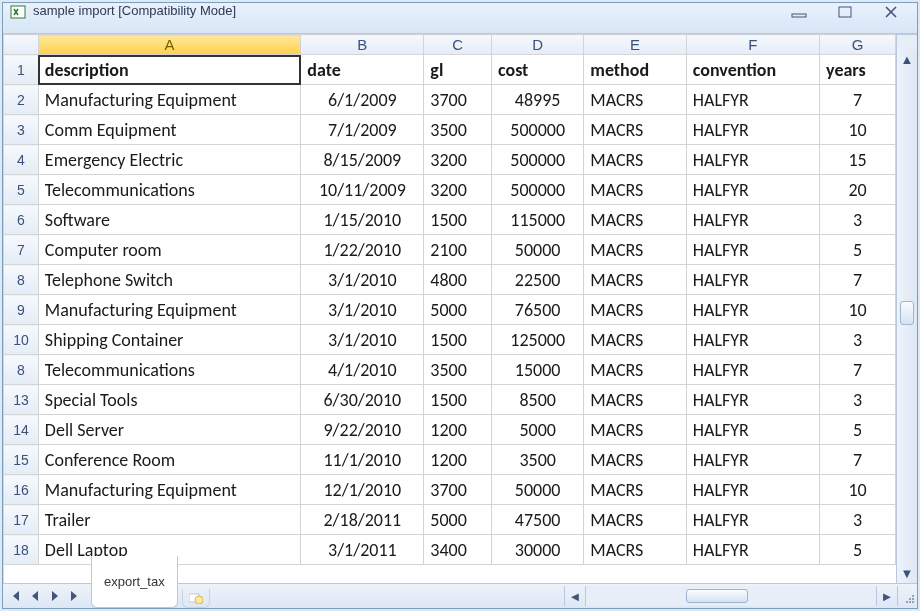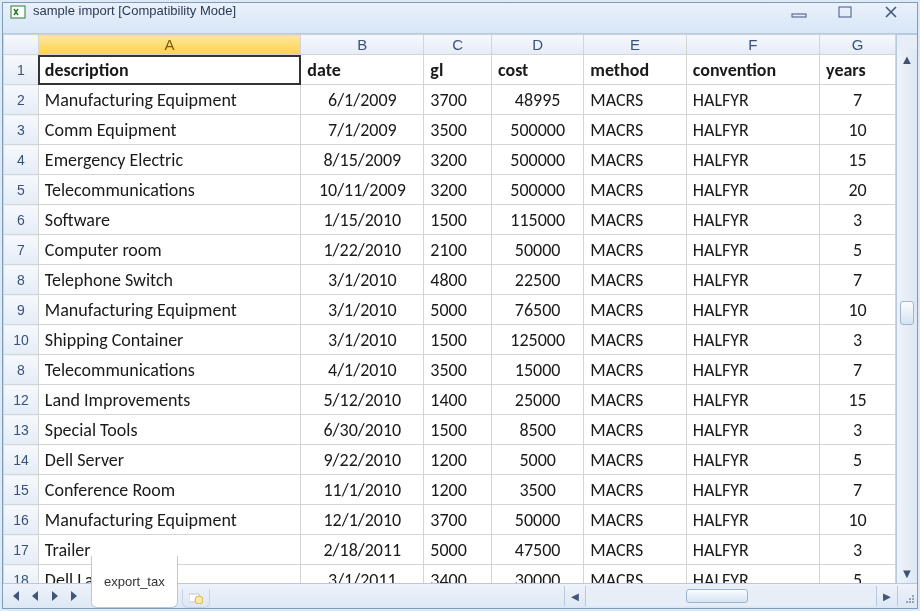--- a/index.html
+++ b/index.html
@@ -207,30 +207,20 @@
               <th class="rowhdr">8</th>
               <td>Telecommunications</td>
               <td class="num">4/1/2010</td>
               <td>3500</td>
               <td class="num">15000</td>
               <td>MACRS</td>
               <td>HALFYR</td>
               <td class="num">7</td>
             </tr>
             <tr>
-              <th class="rowhdr">12</th>
-              <td>Land Improvements</td>
-              <td class="num">5/12/2010</td>
-              <td>1400</td>
-              <td class="num">25000</td>
-              <td>MACRS</td>
-              <td>HALFYR</td>
-              <td class="num">15</td>
-            </tr>
-            <tr>
               <th class="rowhdr">13</th>
               <td>Special Tools</td>
               <td class="num">6/30/2010</td>
               <td>1500</td>
               <td class="num">8500</td>
               <td>MACRS</td>
               <td>HALFYR</td>
               <td class="num">3</td>
             </tr>
             <tr>

